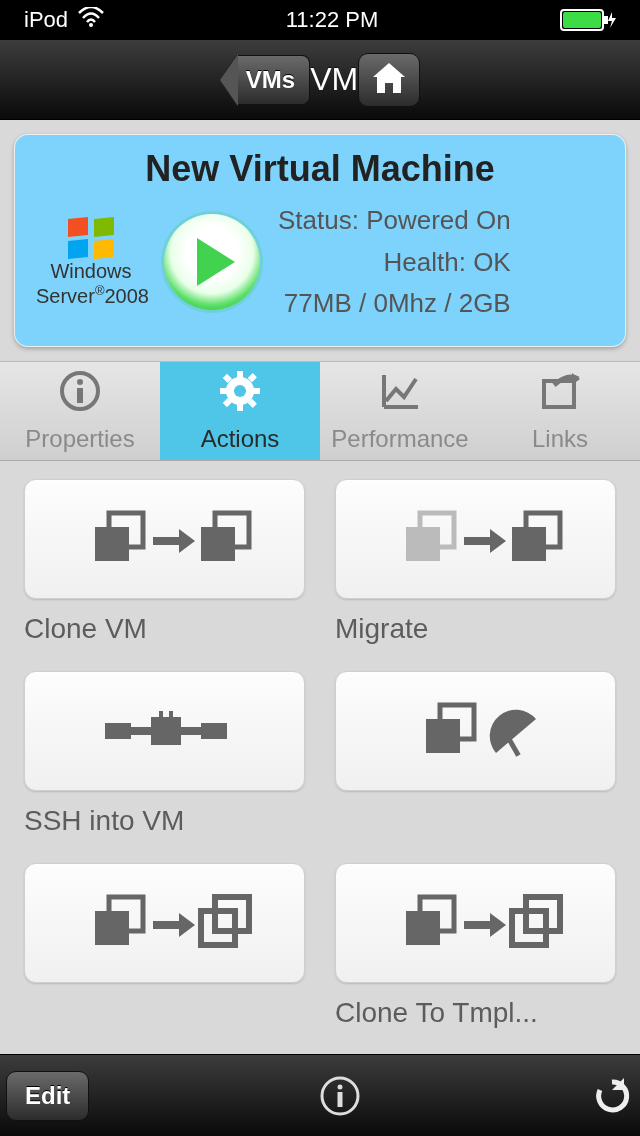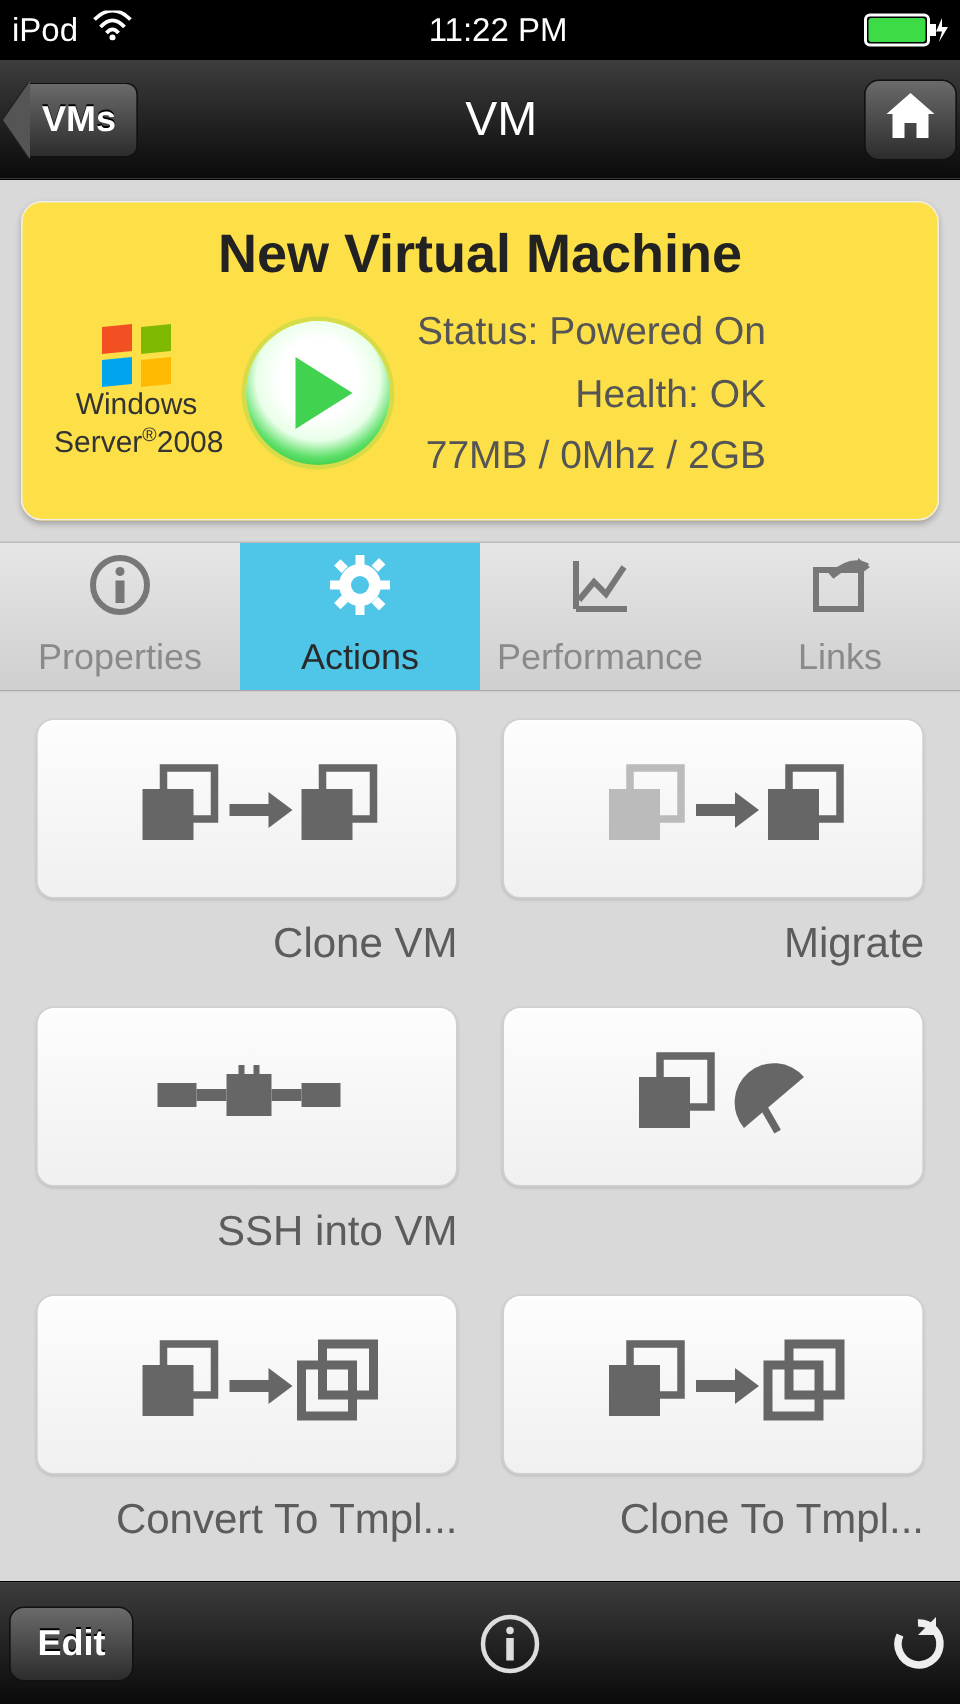--- a/index.html
+++ b/index.html
@@ -12,35 +12,35 @@
     position: relative;
   }
   
   .status-bar {
     height: 40px;
     background: #000;
     color: #fff;
     display: flex;
     align-items: center;
     justify-content: space-between;
-    padding: 0 8px;
+    padding: 0 24px;
     font-size: 22px;
     font-weight: 500;
   }
   .status-left { display: flex; align-items: center; gap: 10px; }
   .status-center { font-weight: 400; }
   .status-right svg { display: block; }
 
   
   .nav-bar {
     height: 80px;
     background: linear-gradient(#3d3d3d, #0a0a0a);
     display: flex;
     align-items: center;
-    justify-content: space-between;
+    justify-content: center;
     padding: 0 2px;
     border-bottom: 1px solid #000;
   }
   .nav-title {
     color: #fff;
     font-size: 32px;
     font-weight: 400;
     text-shadow: 0 -1px 0 rgba(0,0,0,.6);
   }
   .back-btn {
@@ -70,21 +70,21 @@
     width: 62px; height: 54px;
     background: linear-gradient(#6a6a6a,#2c2c2c);
     border: 1px solid #111;
     border-radius: 10px;
     display: flex; align-items: center; justify-content: center;
   }
 
   
   .card {
     margin: 14px;
-    background: #fde047;
+    background: #7dd3fc;
     border-radius: 14px;
     padding: 14px 22px 22px;
     box-shadow: 0 2px 4px rgba(0,0,0,.25), inset 0 0 0 1px #eee;
   }
   .card-title {
     text-align: center;
     font-size: 36px;
     font-weight: 700;
     color: #222;
     margin-bottom: 10px;
@@ -148,21 +148,21 @@
   
   .grid {
     padding: 18px 24px 0;
     display:grid;
     grid-template-columns: 1fr 1fr;
     gap: 14px 30px;
     background:#d9d9d9;
     height: 580px;
     overflow:hidden;
   }
-  .cell { text-align:right; }
+  .cell { text-align:left; }
   .tile {
     height: 120px;
     background: linear-gradient(#fdfdfd,#f0f0f0);
     border:1px solid #cfcfcf;
     border-radius:12px;
     box-shadow: 0 1px 2px rgba(0,0,0,.15), inset 0 1px 0 #fff;
     display:flex;align-items:center;justify-content:center;
   }
   .cell-label{
     margin-top:14px;
@@ -385,21 +385,20 @@
       <svg viewBox="0 0 180 80">
             <rect x="20" y="30" width="34" height="34" fill="#666"></rect>
             <rect x="34" y="16" width="34" height="34" fill="none" stroke="#666" stroke-width="5"></rect>
             <path d="M78 44 L108 44" stroke="#666" stroke-width="8"></path>
             <path d="M104 32 L120 44 L104 56 Z" fill="#666"></path>
             <rect x="126" y="30" width="34" height="34" fill="none" stroke="#666" stroke-width="6"></rect>
             <rect x="140" y="16" width="34" height="34" fill="none" stroke="#666" stroke-width="6"></rect>
           </svg>
     </span>
       </div>
-    <div class="cell-label">Convert To Tmpl...</div>
   </div>
 
   <div class="cell">
     <div class="tile">
         <span>
       <svg viewBox="0 0 180 80">
             <rect x="20" y="30" width="34" height="34" fill="#666"></rect>
             <rect x="34" y="16" width="34" height="34" fill="none" stroke="#666" stroke-width="5"></rect>
             <path d="M78 44 L108 44" stroke="#666" stroke-width="8"></path>
             <path d="M104 32 L120 44 L104 56 Z" fill="#666"></path>

